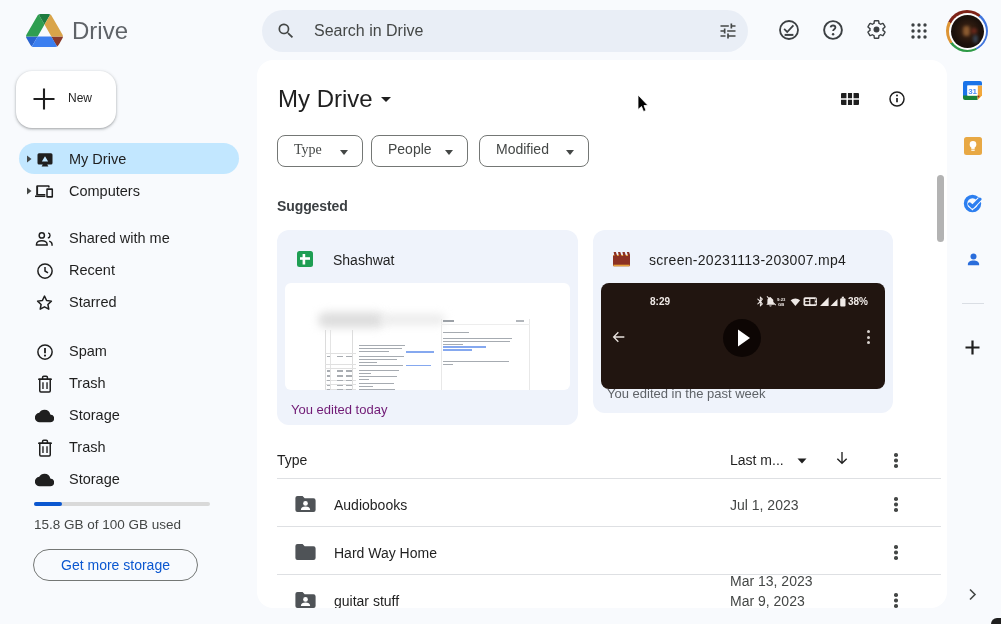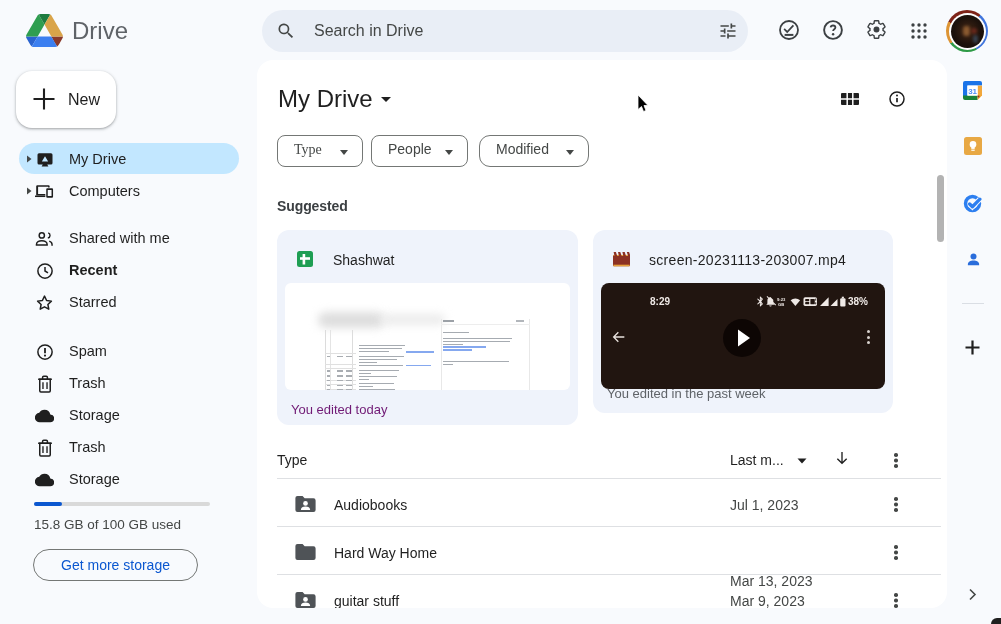--- a/index.html
+++ b/index.html
@@ -62,21 +62,21 @@
 <div class="abs" style="left:950.5px;top:14.5px;width:33px;height:33px;border-radius:50%;background:radial-gradient(circle at 50% 48%, #351f12 0 20%, #1d120c 55%, #120b07 100%);overflow:hidden;">
   <div class="abs" style="left:12px;top:11px;width:7px;height:10px;background:#8a5a30;border-radius:40%;filter:blur(1.5px);"></div>
   <div class="abs" style="left:20px;top:13px;width:6px;height:6px;background:#6e2a1e;border-radius:50%;filter:blur(1.5px);opacity:.9;"></div>
   <div class="abs" style="left:22px;top:20px;width:5px;height:8px;background:#3e4f63;border-radius:2px;filter:blur(1.5px);opacity:.75;"></div>
 </div>
 
 <div class="abs" id="newbtn" style="left:16px;top:71px;width:100px;height:57px;background:#fff;border-radius:16px;box-shadow:0 1px 2px rgba(60,64,67,.3),0 1px 3px 1px rgba(60,64,67,.15);">
   <svg class="abs" style="left:17px;top:17px;" width="22" height="22" viewBox="0 0 22 22">
       <path d="M11 0.5v21M0.5 11h21" stroke="#1f1f1f" stroke-width="2.1" fill="none"></path>
     </svg>
-  <div class="abs" style="left:52px;top:20px;font-size:16px;color:#1f1f1f;">New</div>
+  <div class="abs" style="left:52px;top:20px;font-size:12px;color:#1f1f1f;">New</div>
 </div>
 
 <div class="abs" style="left:19px;top:143px;width:220px;height:31px;border-radius:16px;background:#c2e7ff;"></div>
 
 <svg class="abs" style="left:26px;top:154.5px;" width="6" height="8" viewBox="0 0 6 8">
     <path d="M1 0.5l4.5 3.5L1 7.5z" fill="#444746"></path>
   </svg>
 <svg class="abs" style="left:26px;top:186.5px;" width="6" height="8" viewBox="0 0 6 8">
     <path d="M1 0.5l4.5 3.5L1 7.5z" fill="#444746"></path>
   </svg>
@@ -104,21 +104,21 @@
         <path d="M18 12.2c2.1.8 3.5 2.1 3.5 3.9v1.1h1" stroke-width="1.8"></path>
       </svg>
     </div>
     <div class="abs" style="left:69px;top:229.5px;font-size:14.5px;color:#1f1f1f;">Shared with me</div>
     <div class="abs" style="left:35px;top:261.5px;width:19px;height:19px;display:flex;align-items:center;justify-content:center;">
       <svg width="18" height="18" viewBox="0 0 24 24" fill="none" stroke="#1f1f1f" stroke-width="2">
         <circle cx="12" cy="12" r="9.5"></circle>
         <path d="M12 6.5V12l4 2.5" stroke-width="2"></path>
       </svg>
     </div>
-    <div class="abs" style="left:69px;top:262px;font-size:14.5px;color:#1f1f1f;font-weight:bold;">Recent</div>
+    <div class="abs" style="left:69px;top:262px;font-size:14.5px;color:#1f1f1f;">Recent</div>
     <div class="abs" style="left:35px;top:293.5px;width:19px;height:19px;display:flex;align-items:center;justify-content:center;">
       <svg width="19" height="18" viewBox="0 0 24 24" fill="none" stroke="#1f1f1f" stroke-width="2" stroke-linejoin="round">
         <path d="M12 2.8l2.8 5.9 6.4.8-4.7 4.4 1.2 6.3-5.7-3.1-5.7 3.1 1.2-6.3L2.8 9.5l6.4-.8z"></path>
       </svg>
     </div>
     <div class="abs" style="left:69px;top:294px;font-size:14.5px;color:#1f1f1f;">Starred</div>
     <div class="abs" style="left:35px;top:342px;width:19px;height:19px;display:flex;align-items:center;justify-content:center;">
       <svg width="18" height="18" viewBox="0 0 24 24" fill="none" stroke="#1f1f1f" stroke-width="2">
         <circle cx="12" cy="12" r="9.5"></circle>
         <path d="M12 6.5v7" stroke-width="2.4"></path>
@@ -172,21 +172,21 @@
       <path d="M0 5.9h18M6.2 0v12M11.8 0v12" stroke="#fff" stroke-width="1.5"></path>
     </svg>
   <svg class="abs" style="left:632px;top:31px;" width="16" height="16" viewBox="0 0 16 16" fill="none" stroke="#1f1f1f" stroke-width="1.5">
       <circle cx="8" cy="8" r="7"></circle>
       <path d="M8 7v4.2" stroke-width="1.7"></path>
       <circle cx="8" cy="4.6" r="1" fill="#1f1f1f" stroke="none"></circle>
     </svg>
 
   <div class="abs chip" style="left:20px;top:75px;width:86px;font-family:Liberation Serif, serif;">Type</div>
   <div class="abs chip" style="left:114px;top:75px;width:97px;">People</div>
-  <div class="abs chip" style="left:222px;top:75px;width:110px;border-radius:11px;">Modified</div>
+  <div class="abs chip" style="left:222px;top:75px;width:110px;">Modified</div>
 
   <div class="abs" style="left:20px;top:138px;font-size:14px;color:#3c4043;font-weight:bold;letter-spacing:-0.1px;">Suggested</div>
 
   <div class="abs" style="left:20px;top:170px;width:301px;height:195px;background:#eff3fb;border-radius:12px;">
     <svg class="abs" style="left:20px;top:21px;" width="16" height="16" viewBox="0 0 16 16">
         <rect width="16" height="16" rx="2.5" fill="#1e9e53"></rect>
         <rect x="3" y="6.2" width="10" height="2.6" fill="#fff"></rect>
         <rect x="5.6" y="3" width="2.6" height="10.5" fill="#fff"></rect>
       </svg>
     <div class="abs" style="left:56px;top:22px;font-size:14px;color:#1f1f1f;">Shashwat</div>

